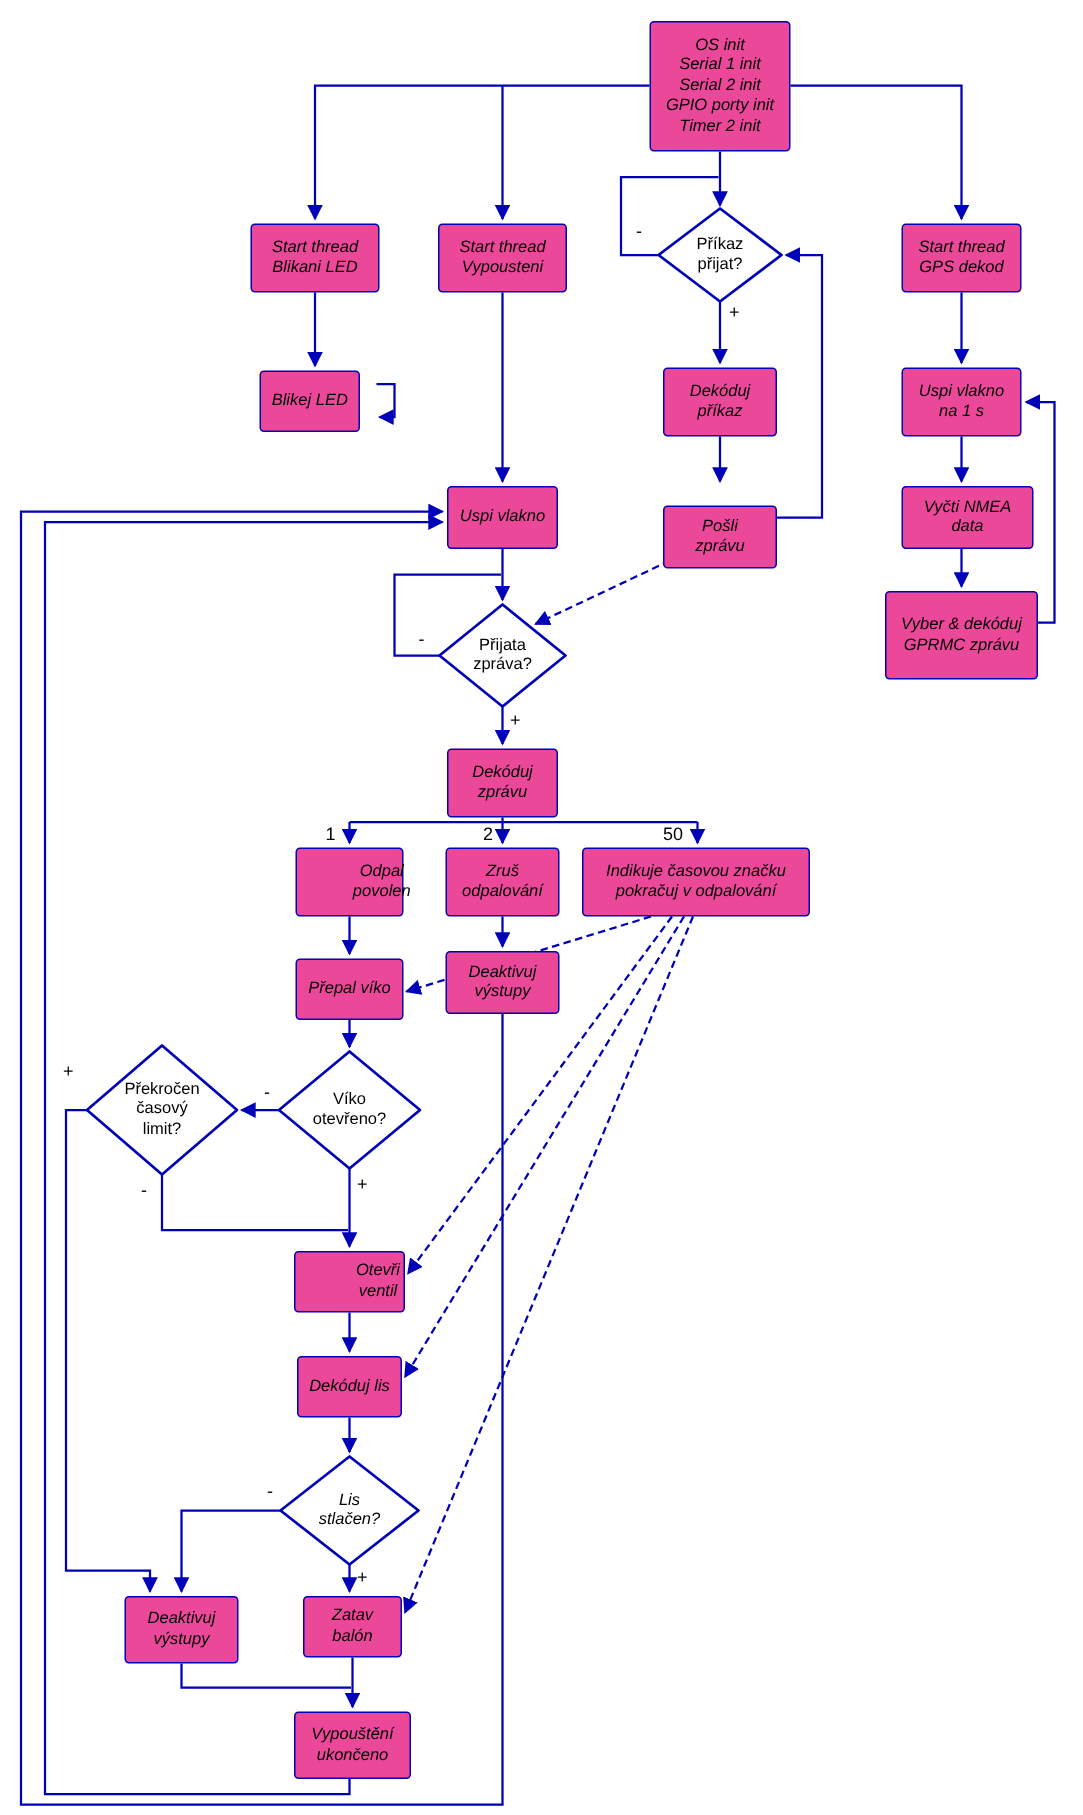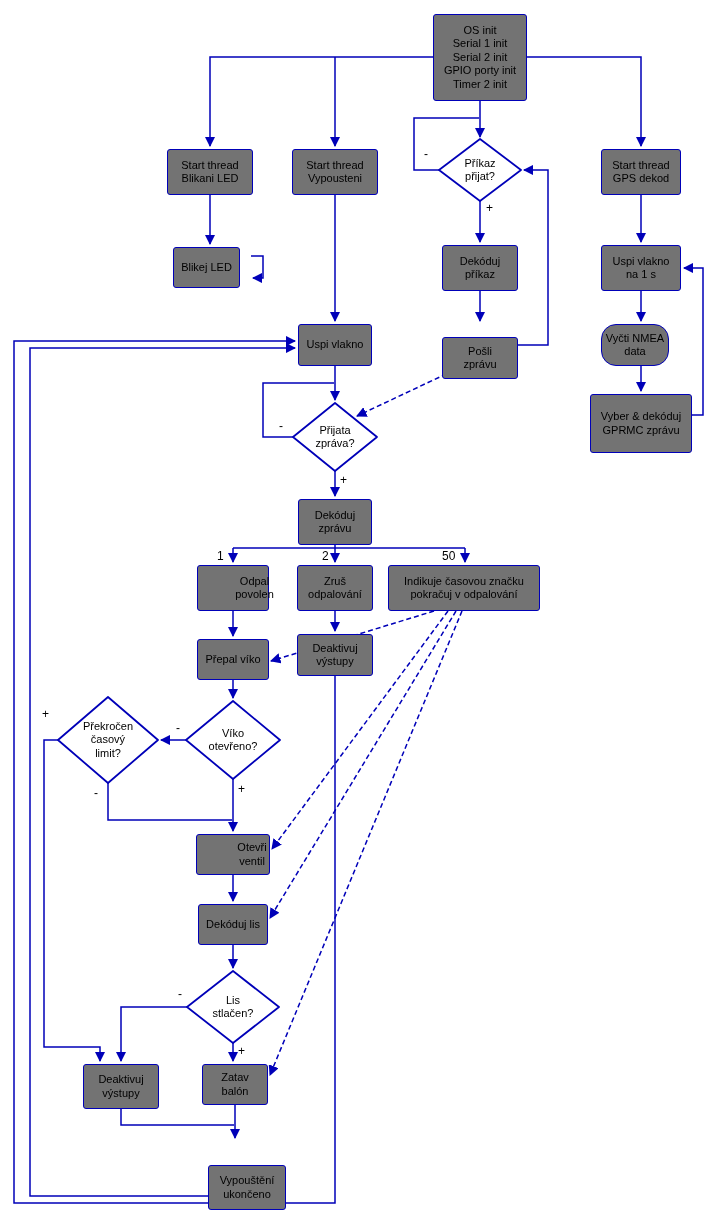--- a/index.html
+++ b/index.html
@@ -6,22 +6,22 @@
   .canvas{
     position:relative;width:722px;height:1210px;background:#fff;
     font-family:"Liberation Sans", sans-serif;color:#000;overflow:hidden;
   }
   .layer{position:absolute;left:0;top:0;}
   .edge{fill:none;stroke:#0000b8;stroke-width:1.5;}
   .dashed{stroke-dasharray:5 3;}
   .dshape{fill:#ffffff;stroke:#0000b8;stroke-width:1.8;stroke-linejoin:round;}
   .node{
     position:absolute;box-sizing:border-box;border:1.8px solid #0000b8;border-radius:3px;
-    background:#737373;display:flex;align-items:center;justify-content:center;
-    text-align:center;font-size:11px;line-height:1.22;white-space:pre-line;padding:2px;
+    background:#ec4899;display:flex;align-items:center;justify-content:center;
+    text-align:center;font-size:11px;line-height:1.22;white-space:pre-line;padding:2px;font-style:italic;
   }
   .dlabel{
     position:absolute;display:flex;align-items:center;justify-content:center;
     text-align:center;font-size:11px;line-height:1.2;white-space:pre-line;
   }
   .elabel{position:absolute;font-size:12px;line-height:1;}
 </style>
 </head>
 <body>
 
@@ -98,54 +98,54 @@
   <div class="node" style="left:601px;top:149px;width:80px;height:46px;">Start thread
 GPS dekod</div>
   <div class="node" style="left:173px;top:247px;width:67px;height:41px;">Blikej LED</div>
   <div class="node" style="left:442px;top:245px;width:76px;height:46px;">Dekóduj
 příkaz</div>
   <div class="node" style="left:442px;top:324px;width:76px;height:42px;margin-top:13px;">Pošli
 zprávu</div>
   <div class="node" style="left:298px;top:324px;width:74px;height:42px;">Uspi vlakno</div>
   <div class="node" style="left:601px;top:245px;width:80px;height:46px;">Uspi vlakno
 na 1 s</div>
-  <div class="node" style="left:601px;top:324px;width:68px;height:42px;border-radius:15px;">Vyčti NMEA
+  <div class="node" style="left:601px;top:324px;width:88px;height:42px;">Vyčti NMEA
 data</div>
   <div class="node" style="left:590px;top:394px;width:102px;height:59px;">Vyber &amp; dekóduj
 GPRMC zprávu</div>
   <div class="node" style="left:298px;top:499px;width:74px;height:46px;">Dekóduj
 zprávu</div>
   <div class="node" style="left:197px;top:565px;width:72px;height:46px;padding-left:45px;">Odpal
 povolen</div>
   <div class="node" style="left:388px;top:565px;width:152px;height:46px;">Indikuje časovou značku
 pokračuj v odpalování</div>
   <div class="node" style="left:297px;top:565px;width:76px;height:46px;">Zruš
 odpalování</div>
   <div class="node" style="left:197px;top:639px;width:72px;height:41px;">Přepal víko</div>
   <div class="node" style="left:297px;top:634px;width:76px;height:42px;">Deaktivuj
 výstupy</div>
   <div class="node" style="left:196px;top:834px;width:74px;height:41px;padding-left:40px;">Otevři ventil</div>
   <div class="node" style="left:198px;top:904px;width:70px;height:41px;">Dekóduj lis</div>
   <div class="node" style="left:202px;top:1064px;width:66px;height:41px;">Zatav
 balón</div>
   <div class="node" style="left:83px;top:1064px;width:76px;height:45px;">Deaktivuj
 výstupy</div>
-  <div class="node" style="left:208px;top:1141px;width:78px;height:45px;margin-top:24px;">Vypouštění
+  <div class="node" style="left:196px;top:1141px;width:78px;height:45px;">Vypouštění
 ukončeno</div>
 
   <div class="dlabel" style="left:440px;top:148px;width:80px;height:44px;">Příkaz
 přijat?</div>
   <div class="dlabel" style="left:295px;top:415px;width:80px;height:44px;">Přijata
 zpráva?</div>
   <div class="dlabel" style="left:191px;top:718px;width:84px;height:44px;">Víko
 otevřeno?</div>
   <div class="dlabel" style="left:66px;top:712px;width:84px;height:56px;">Překročen
 časový
 limit?</div>
-  <div class="dlabel" style="left:193px;top:985px;width:80px;height:44px;">Lis
+  <div class="dlabel" style="left:193px;top:985px;width:80px;height:44px;font-style:italic;">Lis
 stlačen?</div>
 
   <span class="elabel" style="left:424px;top:148px;">-</span>
   <span class="elabel" style="left:486px;top:202px;">+</span>
   <span class="elabel" style="left:279px;top:420px;">-</span>
   <span class="elabel" style="left:340px;top:474px;">+</span>
   <span class="elabel" style="left:217px;top:550px;">1</span>
   <span class="elabel" style="left:322px;top:550px;">2</span>
   <span class="elabel" style="left:442px;top:550px;">50</span>
   <span class="elabel" style="left:176px;top:722px;">-</span>

